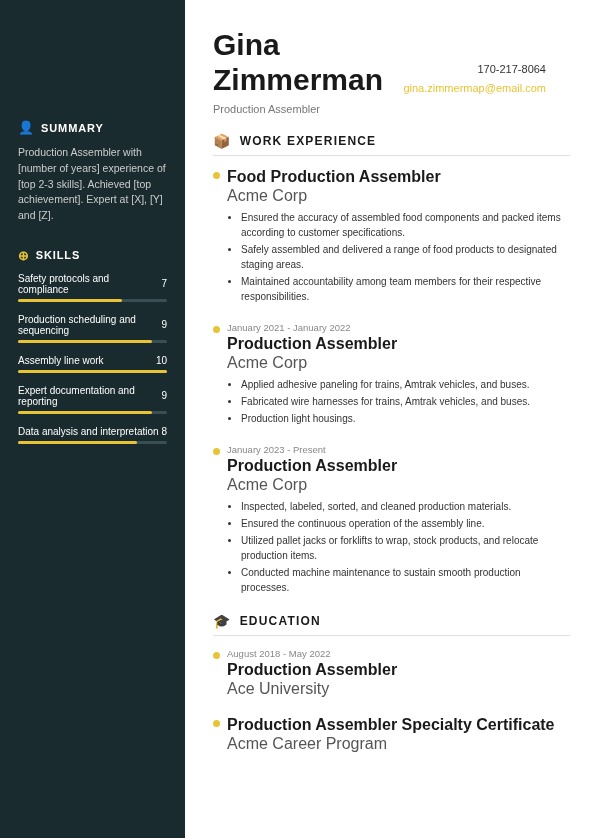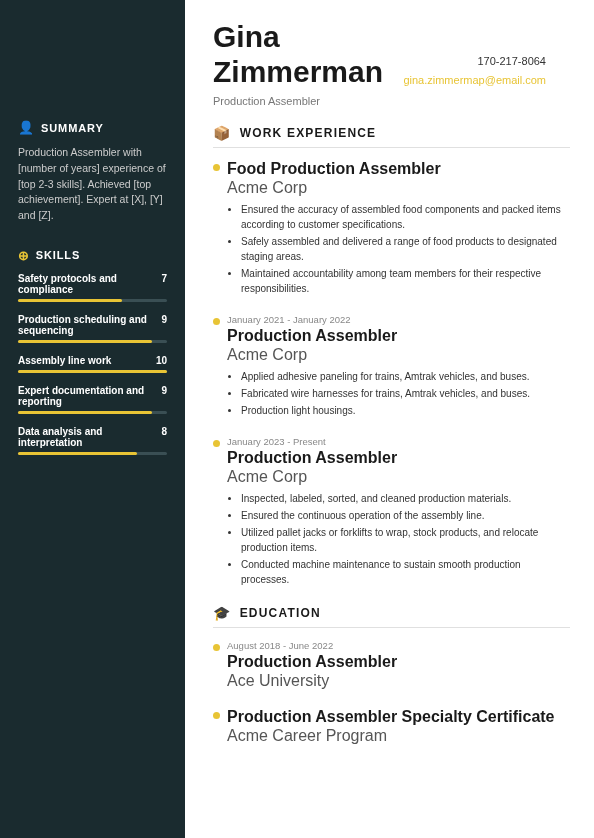--- a/index.html
+++ b/index.html
@@ -50,24 +50,24 @@
       margin-top: 4px;
     }
 
     .skill-item {
       margin-bottom: 12px;
     }
 
     .skill-header {
       display: flex;
       justify-content: space-between;
-      align-items: flex-start;
+      align-items: center;
       font-size: 10px;
       color: #fff;
-      font-weight: 700;
+      font-weight: 400;
       margin-bottom: 4px;
     }
 
     .skill-number {
       font-size: 10px;
       color: #fff;
     }
 
     .skill-bar-bg {
       height: 3px;
@@ -80,21 +80,21 @@
       height: 3px;
       background: #e8c435;
       border-radius: 2px;
       position: absolute;
       top: 0; left: 0;
     }
 
     
     .main {
       flex: 1;
-      padding: 20px 24px 28px 28px;
+      padding: 28px 24px 28px 28px;
       background: #fff;
     }
 
     .name {
       font-size: 30px;
       font-weight: 700;
       color: #1a1a1a;
       line-height: 1.15;
       margin-bottom: 4px;
     }
@@ -311,21 +311,21 @@
       </div>
   </div>
 
   <div class="section">
     <div class="section-title">
       <span class="section-icon">🎓</span>
       <span>EDUCATION</span>
     </div>
     <div id="edu-entries">
         <div class="work-entry">
-    <div class="entry-date">August 2018 - June 2022</div>
+    <div class="entry-date">August 2018 - May 2022</div>
     <div class="entry-role">Production Assembler</div>
     <div class="entry-company">Ace University</div>
   </div>
         <div class="work-entry">
     <div class="entry-role">Production Assembler Specialty Certificate</div>
     <div class="entry-company">Acme Career Program</div>
   </div>
       </div>
   </div>
 

